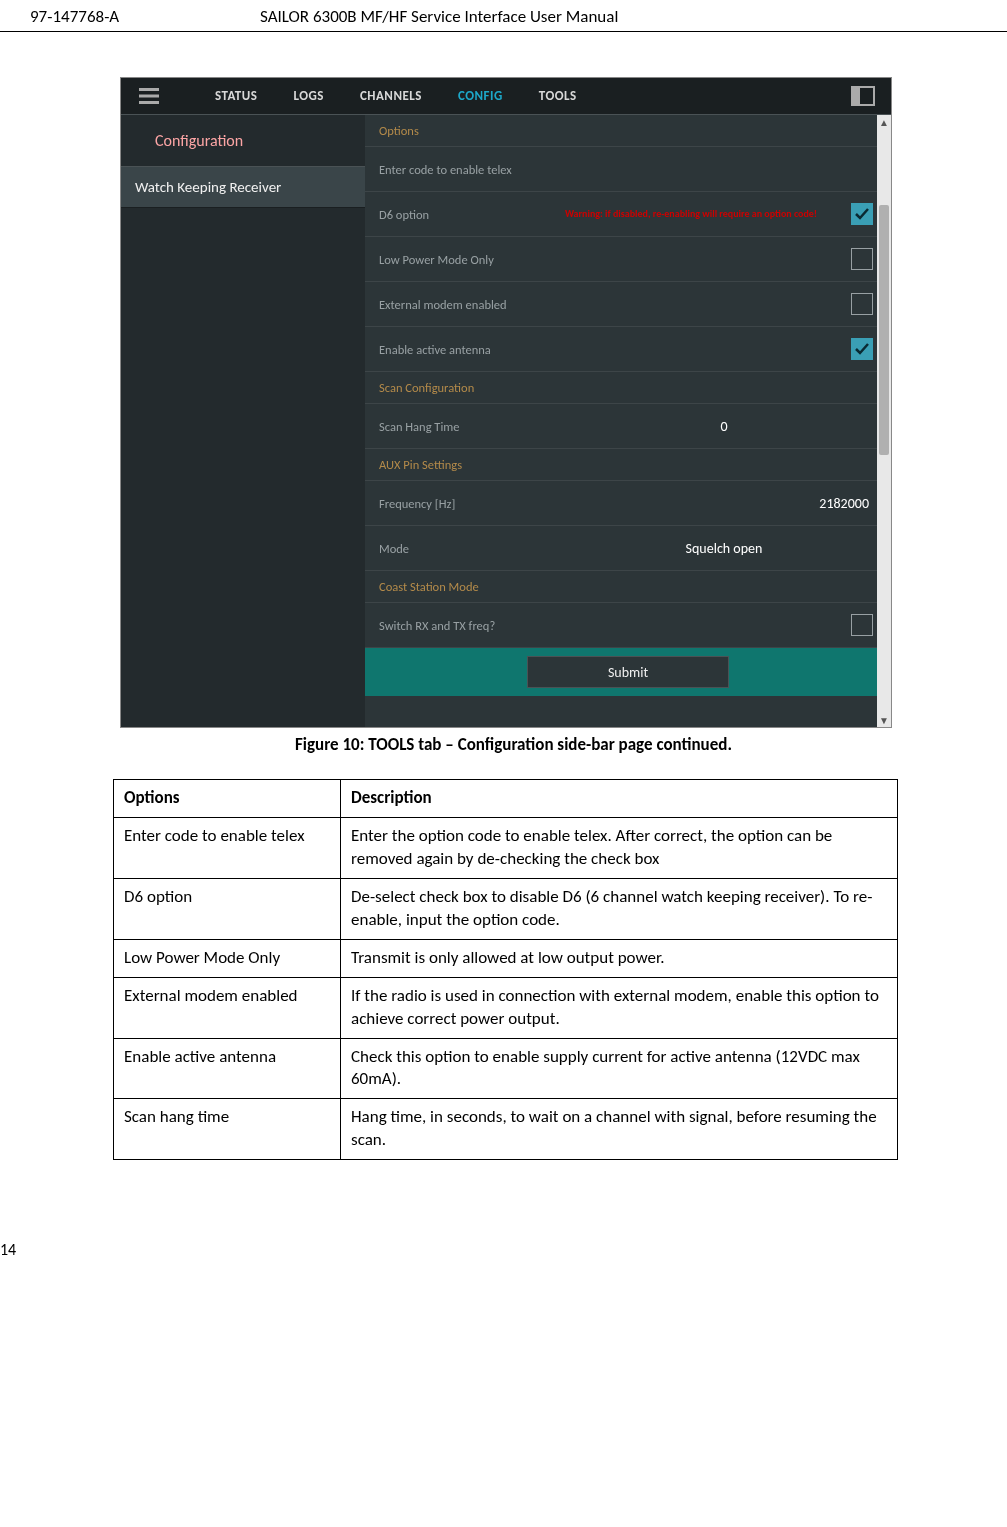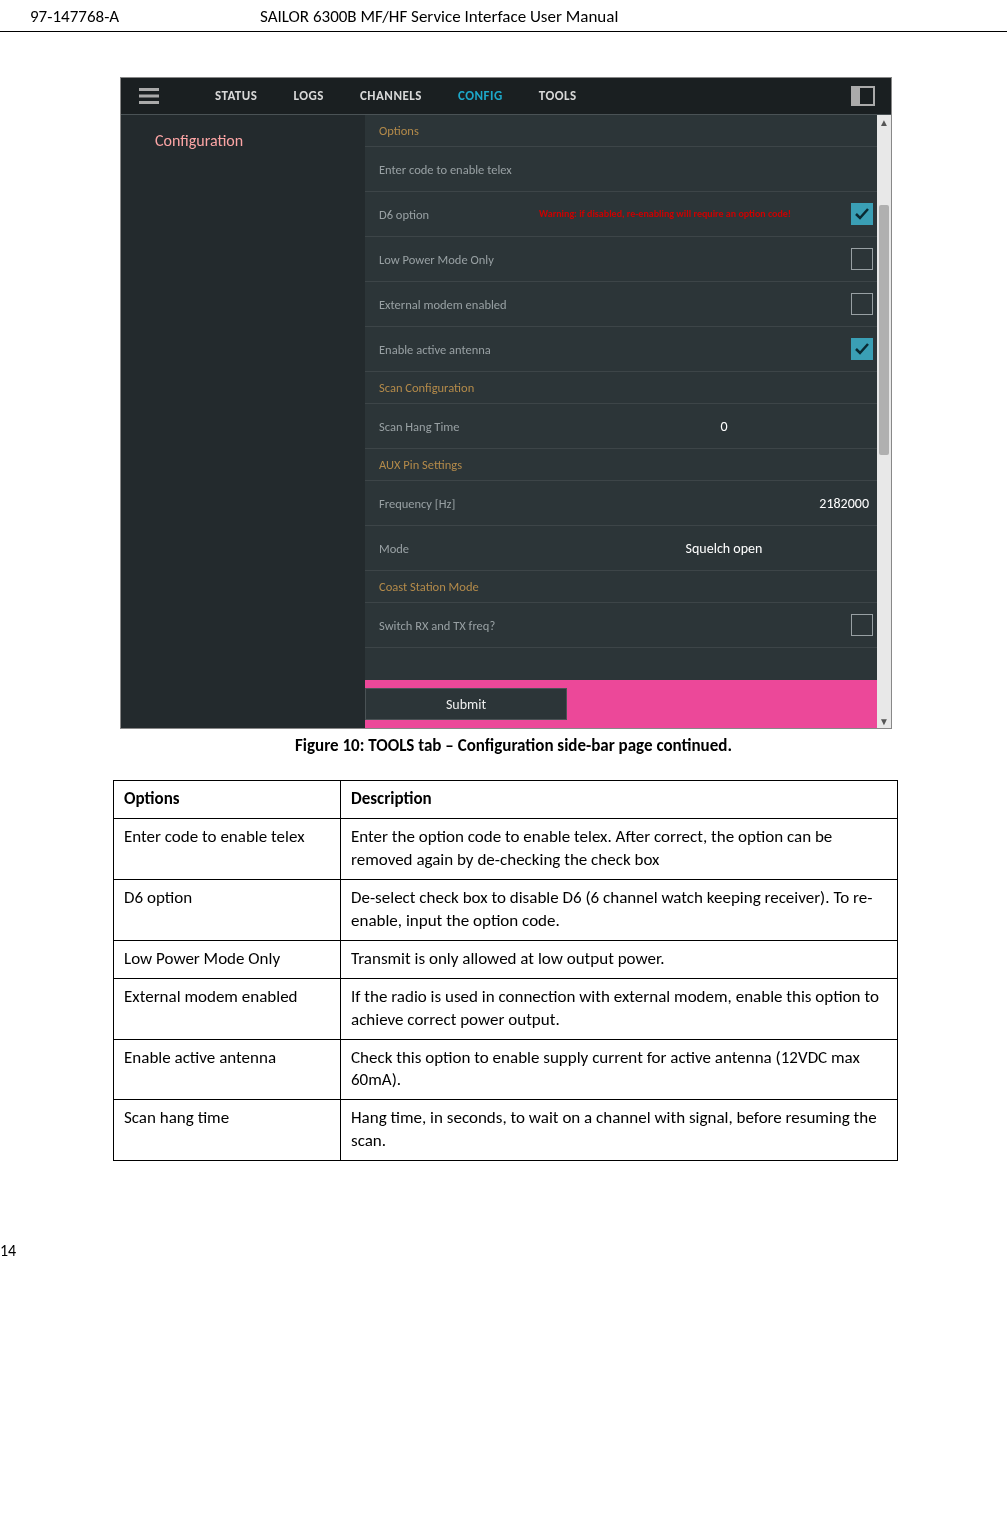--- a/index.html
+++ b/index.html
@@ -113,20 +113,21 @@
       font-size: 12.5px;
       width: 160px;
     }
     .row-mid { flex: 1; }
     .warning {
       color: #cc0000;
       font-size: 10px;
       font-weight: 600;
       line-height: 1.2;
       padding-right: 8px;
+      text-align: center;
     }
     .checkbox {
       width: 20px; height: 20px;
       border: 1.5px solid #98a0a3;
       display: flex; align-items: center; justify-content: center;
       flex-shrink: 0;
     }
     .checkbox.checked {
       background: #3a9fb5;
       border-color: #3a9fb5;
@@ -135,25 +136,24 @@
     .row-value {
       color: #fff;
       font-size: 14px;
       font-weight: 500;
       text-align: right;
       flex: 1;
       padding-right: 4px;
     }
     .row-value.center { text-align: center; padding-left: 40px; }
     .submit-bar {
-      background: #ec4899;
-      display: flex;
-      justify-content: flex-start;
+      background: #0f766e;
+      display: flex;
+      justify-content: center;
       padding: 8px 0;
-      margin-top: 32px;
     }
     .submit-btn {
       background: #2c3538;
       color: #eee;
       border: 1px solid #4a5255;
       width: 200px;
       height: 30px;
       font-size: 14px;
       display: flex;
       align-items: center;
@@ -215,20 +215,21 @@
         <svg viewBox="0 0 24 20">
             <rect x="1" y="1" width="22" height="18" fill="none" stroke="#aaa" stroke-width="2"></rect>
             <rect x="1" y="1" width="8" height="18" fill="#aaa"></rect>
           </svg>
       </div>
     </div>
 
     <div class="body-wrap">
       <div class="sidebar">
         <div class="sidebar-title">Configuration</div>
+        <div class="sidebar-item">Watch Keeping Receiver</div>
       </div>
 
       <div class="content">
         <div class="section-header">Options</div>
 
         <div class="row">
           <div class="row-label">Enter code to enable telex</div>
         </div>
 
         <div class="row">

